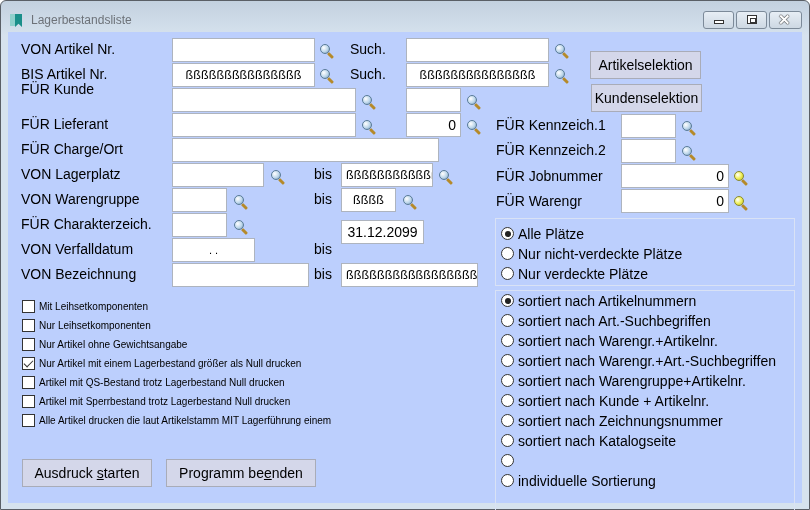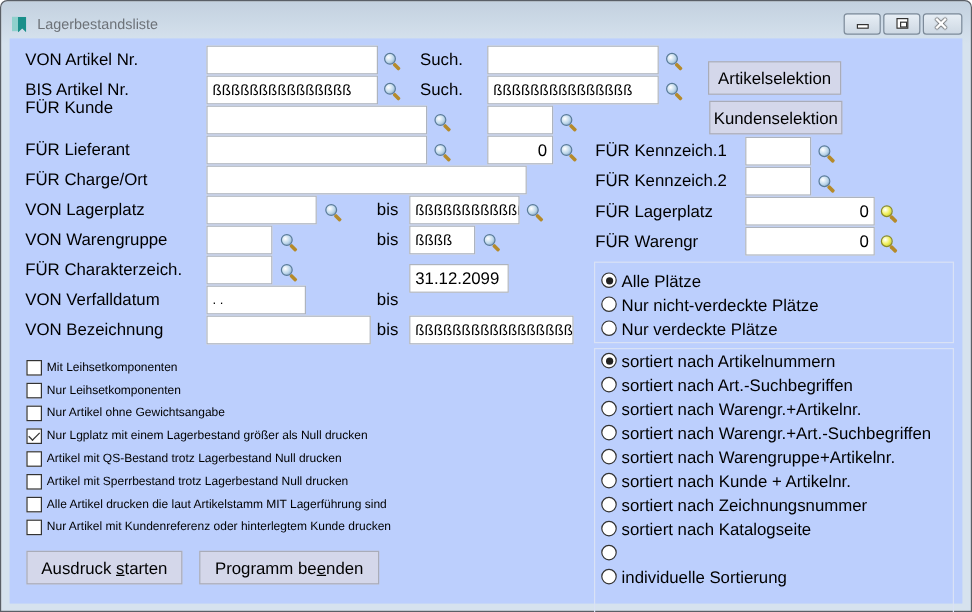--- a/index.html
+++ b/index.html
@@ -34,21 +34,21 @@
 
     .client {
       position: absolute; left: 7px; top: 31px; width: 794px; height: 471px;
       background: #bccffd;
     }
 
     .lbl { position: absolute; font-size: 14px; white-space: nowrap; line-height: 17px; }
     .field {
       position: absolute; height: 24px; background: #fff;
       border: 1px solid #aeb4be; font-size: 13px; line-height: 22px; padding: 0 4px;
-      white-space: nowrap; overflow: hidden;
+      white-space: nowrap; overflow: hidden; text-align: center;
     }
     .field.right { text-align: right; font-size: 14px; }
     .field.small { font-size: 12.5px; letter-spacing: 0.1px; }
 
     .mag { position: absolute; width: 16px; height: 16px; }
     .mag .lens { position:absolute; left:1px; top:1px; width:10px; height:10px; border-radius:50%;
       background: radial-gradient(circle at 35% 35%, #ffffff, #bcd6ea 55%, #6a8fae);
       border: 1px solid #5a7c98; }
     .mag .handle { position:absolute; left:10px; top:9px; width:3px; height:7px; background:#b58a2a;
       transform: rotate(-45deg); border-radius: 1px; }
@@ -156,21 +156,21 @@
         <div class="handle"></div>
       </div>
 
     <div class="lbl" style="left:488px;top:110px">FÜR Kennzeich.2</div>
     <div class="field" style="left:613px;top:107px;width:55px"></div>
     <div class="mag" style="left:673px;top:113px">
         <div class="lens"></div>
         <div class="handle"></div>
       </div>
 
-    <div class="lbl" style="left:488px;top:136px">FÜR Lagerplatz</div>
+    <div class="lbl" style="left:488px;top:136px">FÜR Jobnummer</div>
     <div class="field right" style="left:613px;top:132px;width:108px">0</div>
     <div class="mag yellow" style="left:725px;top:138px">
         <div class="lens"></div>
         <div class="handle"></div>
       </div>
 
     <div class="lbl" style="left:488px;top:161px">FÜR Warengr</div>
     <div class="field right" style="left:613px;top:157px;width:108px">0</div>
     <div class="mag yellow" style="left:725px;top:163px">
         <div class="lens"></div>
@@ -230,37 +230,33 @@
     <div class="chk-row" style="top:284px">
         <div class="chk"></div>
         <span class="t">Nur Leihsetkomponenten</span>
       </div>
     <div class="chk-row" style="top:303px">
         <div class="chk"></div>
         <span class="t">Nur Artikel ohne Gewichtsangabe</span>
       </div>
     <div class="chk-row" style="top:322px">
         <div class="chk on"></div>
-        <span class="t">Nur Lgplatz mit einem Lagerbestand größer als Null drucken</span>
+        <span class="t">Nur Artikel mit einem Lagerbestand größer als Null drucken</span>
       </div>
     <div class="chk-row" style="top:341px">
         <div class="chk"></div>
         <span class="t">Artikel mit QS-Bestand trotz Lagerbestand Null drucken</span>
       </div>
     <div class="chk-row" style="top:360px">
         <div class="chk"></div>
         <span class="t">Artikel mit Sperrbestand trotz Lagerbestand Null drucken</span>
       </div>
     <div class="chk-row" style="top:379px">
         <div class="chk"></div>
-        <span class="t">Alle Artikel drucken die laut Artikelstamm MIT Lagerführung sind</span>
-      </div>
-    <div class="chk-row" style="top:398px">
-        <div class="chk"></div>
-        <span class="t">Nur Artikel mit Kundenreferenz oder hinterlegtem Kunde drucken</span>
+        <span class="t">Alle Artikel drucken die laut Artikelstamm MIT Lagerführung einem</span>
       </div>
 
     <div class="btn" style="left:14px;top:427px;width:130px;height:28px"><span>Ausdruck </span><u>s</u><span>tarten</span></div>
     <div class="btn" style="left:158px;top:427px;width:150px;height:28px"><span>Programm be</span><u>e</u><span>nden</span></div>
 
     <div class="group" style="left:487px;top:186px;width:300px;height:68px">
       <div class="rad-row" style="top:5px">
           <div class="rad on"></div>
           <span class="t">Alle Plätze</span>
         </div>

